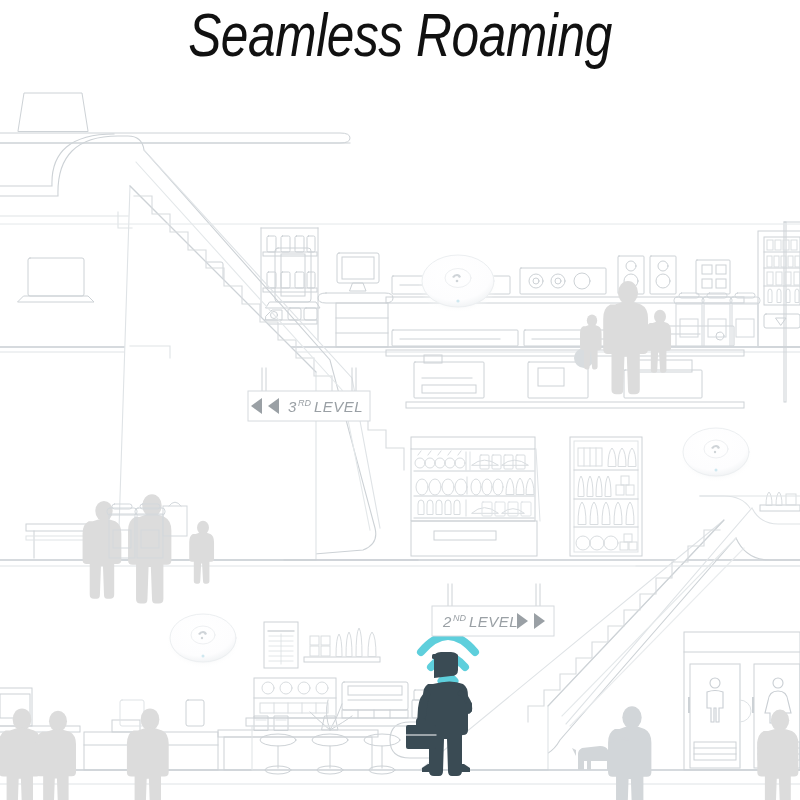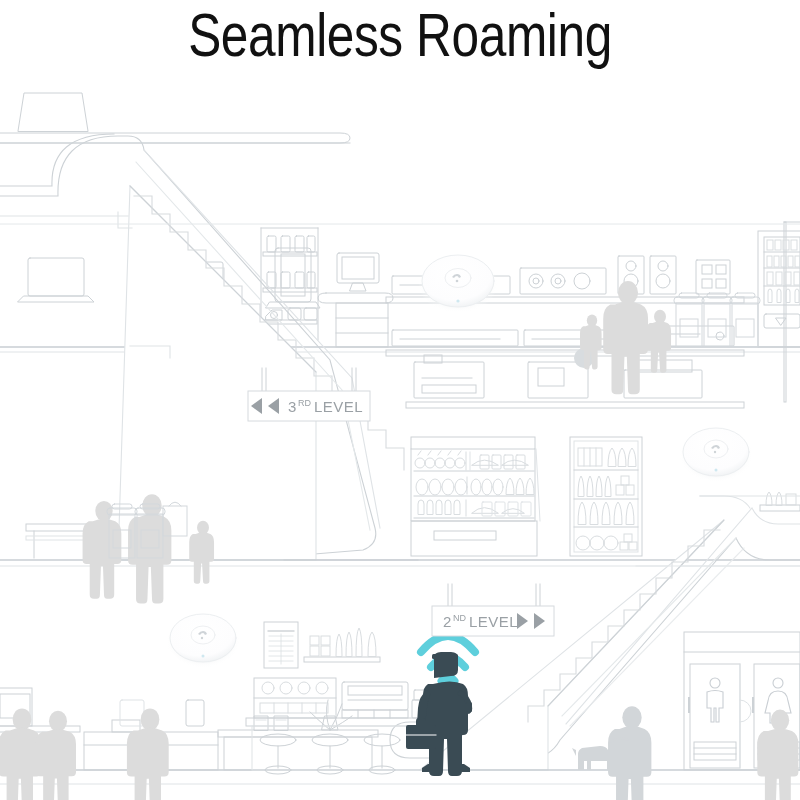--- a/index.html
+++ b/index.html
@@ -7,20 +7,21 @@
   html, body {
     margin: 0; padding: 0;
     background: #ffffff;
     font-family: "Liberation Sans", sans-serif;
   }
   #scene {
     position: relative;
     width: 800px; height: 800px;
     background: #ffffff;
     overflow: hidden;
+    font-style: italic;
   }
   #title {
     position: absolute;
     top: 2px; left: 0; width: 800px;
     text-align: center;
     font-family: "Liberation Sans", sans-serif;
     font-size: 62px;
     font-weight: 400;
     letter-spacing: -0.5px;
     color: #111111;

